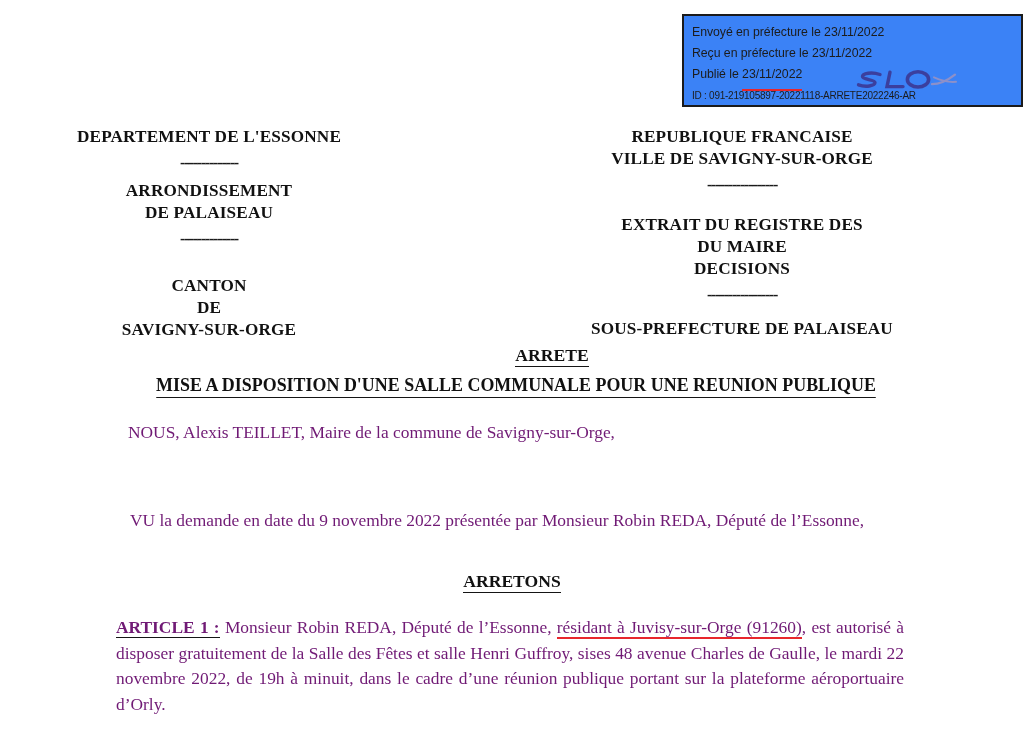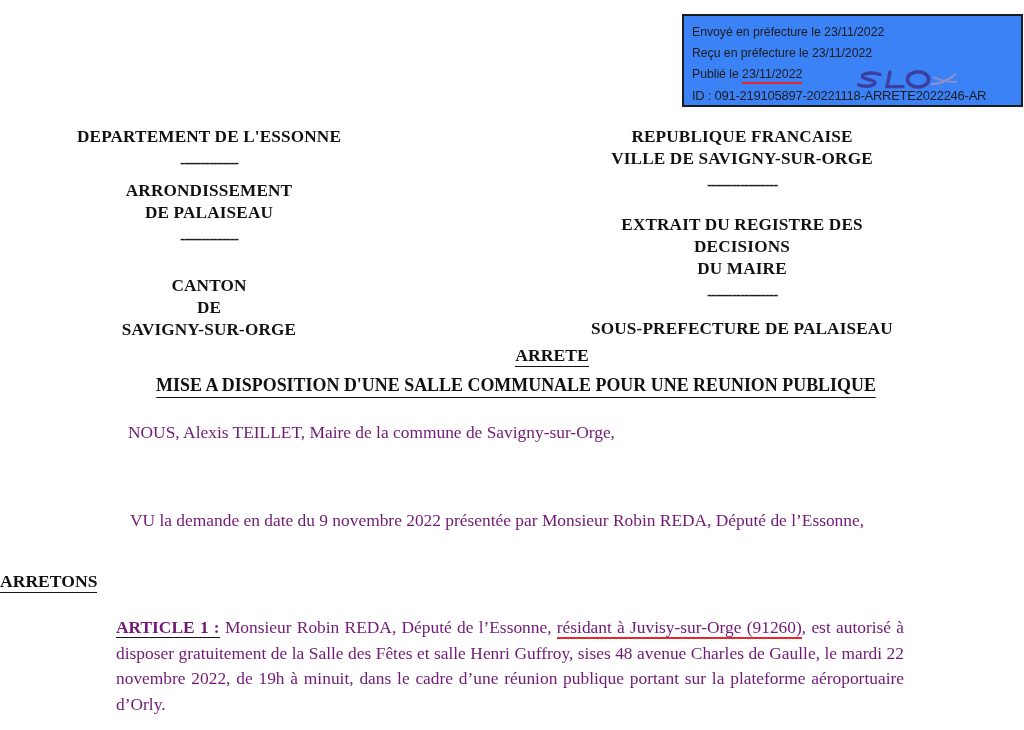--- a/index.html
+++ b/index.html
@@ -31,26 +31,26 @@
     overflow: hidden;
   }
   .stamp-line {
     font-size: 12.3px;
     line-height: 21px;
     color: #1c1c1c;
     white-space: nowrap;
     letter-spacing: -0.05px;
   }
   .stamp-line.id-line {
-    font-size: 13px;
+    font-size: 10px;
     letter-spacing: -0.25px;
   }
   .red-underline {
     border-bottom: 2px solid #e8262c;
-    padding-bottom: 1px;
+    padding-bottom: 8px;
   }
   .slo-logo {
     position: absolute;
     left: 172px;
     top: 52px;
     width: 116px;
     height: 24px;
     pointer-events: none;
   }
 
@@ -115,20 +115,21 @@
   }
   .h-subject span {
     border-bottom: 1.8px solid #151515;
     padding-bottom: 2px;
   }
   .h-arretons {
     position: absolute;
     left: 0;
     top: 571px;
     width: 1024px;
+    text-align: center;
     font-weight: bold;
     font-size: 17.6px;
   }
   .h-arretons span {
     border-bottom: 1.6px solid #151515;
     padding-bottom: 1px;
   }
 
   
   .para {
@@ -184,22 +185,22 @@
     <div class="hl">DE</div>
     <div class="hl">SAVIGNY-SUR-ORGE</div>
   </div>
 
   <div class="col col-right">
     <div class="hl">REPUBLIQUE FRANCAISE</div>
     <div class="hl">VILLE DE SAVIGNY-SUR-ORGE</div>
     <div class="sep">-----------------</div>
     <div class="gap-md"></div>
     <div class="hl">EXTRAIT DU REGISTRE DES</div>
+    <div class="hl">DU MAIRE</div>
     <div class="hl">DECISIONS</div>
-    <div class="hl">DU MAIRE</div>
     <div class="sep">-----------------</div>
     <div class="gap-sm"></div>
     <div class="hl">SOUS-PREFECTURE DE PALAISEAU</div>
   </div>
 
 </div>
 
 <div class="h-arrete"><span>ARRETE</span></div>
 
 <div class="h-subject"><span>MISE A DISPOSITION D'UNE SALLE COMMUNALE POUR UNE REUNION PUBLIQUE</span></div>

